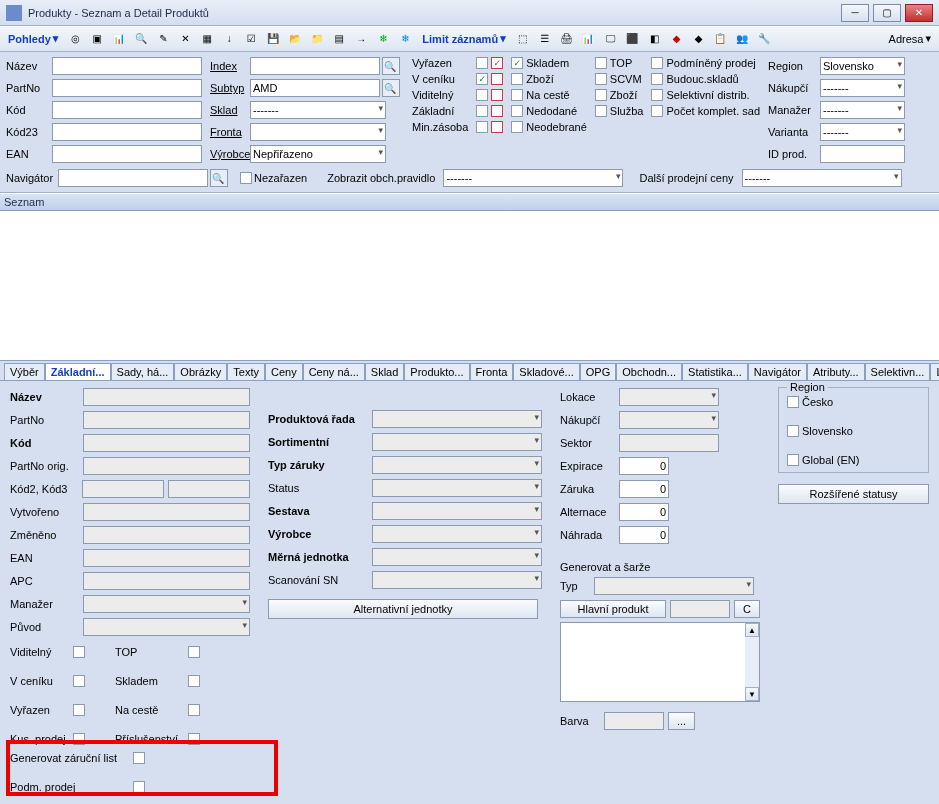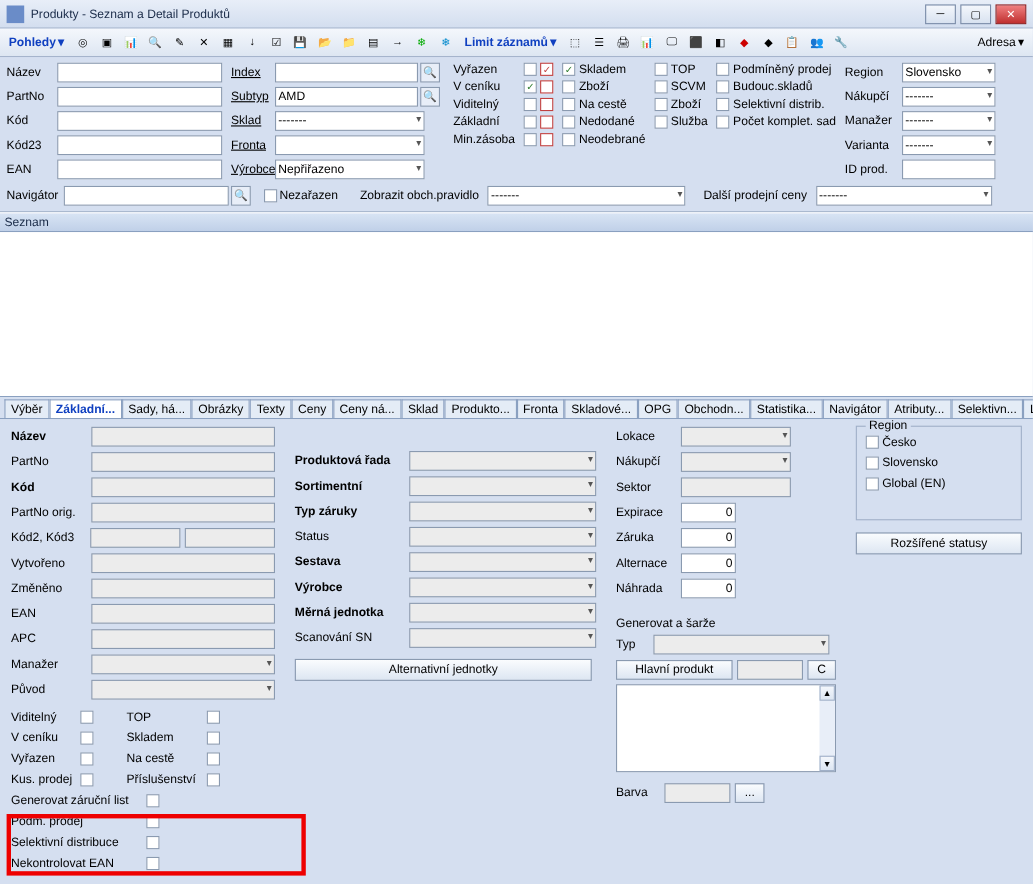--- a/index.html
+++ b/index.html
@@ -51,21 +51,21 @@
 .dinput.w60 { width: 50px; text-align: right; }
 .dinput.gray { background: #ececec; }
 .ddrop { border: 1px solid #8a9ab0; background: #fff; height: 18px; width: 170px; position: relative; padding: 0 14px 0 2px; }
 .ddrop::after { content: "▾"; position: absolute; right: 2px; top: 1px; font-size: 9px; color: #555; }
 .ddrop.gray { background: #ececec; }
 .ddrop.w100 { width: 100px; }
 .smallbtn { border: 1px solid #8a9ab0; background: linear-gradient(#fafcfe,#dde6f2); padding: 2px 8px; cursor: pointer; font-size: 11px; text-align: center; }
 .bigbtn { border: 1px solid #8a9ab0; background: linear-gradient(#fafcfe,#dde6f2); padding: 3px 12px; cursor: pointer; font-size: 11px; text-align: center; }
 .group { border: 1px solid #a0b0c8; background: #d5dff0; padding: 6px 8px 8px 8px; position: relative; }
 .group-title { position: absolute; top: -7px; left: 8px; background: #d5dff0; padding: 0 3px; font-size: 11px; }
-.chklist { display: flex; flex-direction: column; gap: 3px; }
+.chklist { display: flex; flex-direction: column; gap: 13px; }
 .chklist .chkrow { height: 16px; }
 .redbox { position: absolute; border: 4px solid #e00; }
 .textarea-look { border: 1px solid #8a9ab0; background: #fff; width: 200px; height: 80px; position: relative; }
 .scrollbar-y { position: absolute; right: 0; top: 0; bottom: 0; width: 14px; background: #e8eef8; display: flex; flex-direction: column; }
 .sb-btn { height: 14px; background: linear-gradient(#f4f7fc,#dde6f2); border: 1px solid #a0b0c8; display: flex; align-items: center; justify-content: center; font-size: 8px; cursor: pointer; }
 </style>
 </head>
 <body>
 
 <div class="titlebar">

